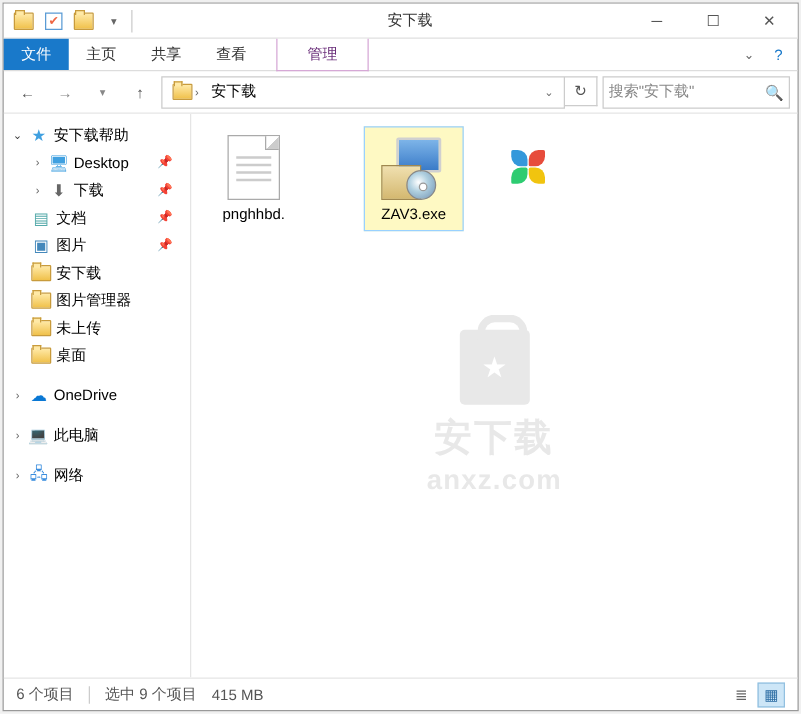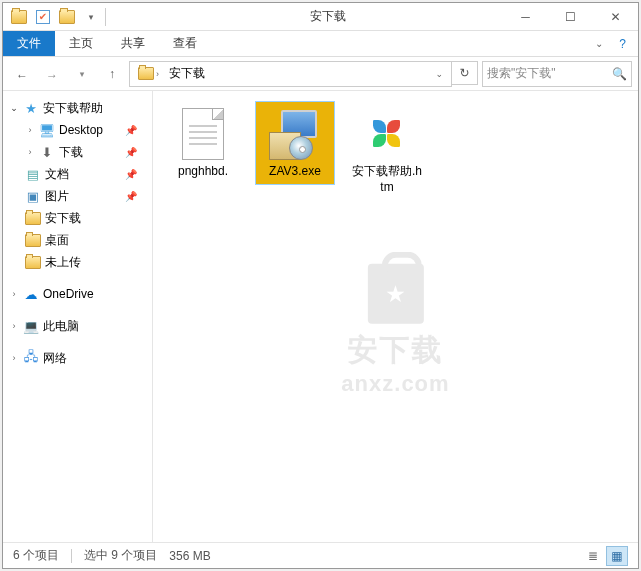--- a/index.html
+++ b/index.html
@@ -50,23 +50,23 @@
 .ico-doc { color: #5aa; }
 .ico-pic { color: #48b; }
 .ico-cloud { color: #0a78d4; }
 .ico-pc { color: #2d7dd2; }
 .ico-net { color: #3a8dde; }
 .ico-folder { width: 16px; height: 13px; background: linear-gradient(#ffe9a6, #f0c14b); border: 1px solid #c89b3c; border-radius: 1px; position: relative; display: inline-block; }
 .ico-folder::before { content: ""; position: absolute; top: -3px; left: 0; width: 5px; height: 3px; background: #ffe9a6; border: 1px solid #c89b3c; border-bottom: none; }
 
 .content { flex: 1; position: relative; padding: 10px; display: flex; align-items: flex-start; gap: 12px; }
 .file-item { width: 80px; display: flex; flex-direction: column; align-items: center; padding: 4px; border: 1px solid transparent; }
-.file-item.selected { background: #eab308; border: 1px solid #99d1ff; }
+.file-item.selected { background: #fef9c3; border: 1px solid #99d1ff; margin-left: 36px; }
 .file-icon-area { width: 56px; height: 56px; display: flex; align-items: center; justify-content: center; }
-.file-label { text-align: center; line-height: 1.3; margin-top: 2px; word-break: break-all; }
+.file-label { text-align: left; line-height: 1.3; margin-top: 2px; word-break: break-all; }
 
 .doc-icon { width: 42px; height: 52px; background: #fff; border: 1px solid #aaa; position: relative; }
 .doc-icon::after { content: ""; position: absolute; top: 0; right: 0; width: 10px; height: 10px; background: linear-gradient(135deg, #fff 50%, #ccc 50%); border-left: 1px solid #aaa; border-bottom: 1px solid #aaa; }
 .doc-lines { position: absolute; top: 16px; left: 6px; right: 6px; }
 .doc-lines span { display: block; height: 2px; background: #ccc; margin-bottom: 4px; }
 
 .exe-icon { width: 52px; height: 52px; position: relative; }
 .exe-monitor { position: absolute; top: 2px; right: 4px; width: 36px; height: 28px; background: linear-gradient(#7db4e8, #3a7bc8); border: 2px solid #d0d0d0; border-radius: 2px; }
 .exe-box { position: absolute; bottom: 0; left: 0; width: 32px; height: 28px; background: linear-gradient(#f0e0b0, #d4b870); border: 1px solid #a08850; }
 .exe-disc { position: absolute; bottom: 0; right: 8px; width: 24px; height: 24px; border-radius: 50%; background: radial-gradient(circle at 40% 40%, #fff, #b0d0e0 40%, #7090b0); border: 1px solid #888; }
@@ -118,20 +118,21 @@
       <div class="win-btn">☐</div>
       <div class="win-btn win-close">✕</div>
     </div>
   </div>
 
   <div class="ribbon">
     <div class="ribbon-tab ribbon-file">文件</div>
     <div class="ribbon-tab">主页</div>
     <div class="ribbon-tab">共享</div>
     <div class="ribbon-tab">查看</div>
+    <div class="ribbon-ctx">管理</div>
     <div class="ribbon-expand" style="color:#666;font-size:10px;">⌄</div>
     <div class="ribbon-help" style="margin-right:4px;">?</div>
   </div>
 
   <div class="addrbar">
     <div class="nav-btn nav-enabled">←</div>
     <div class="nav-btn">→</div>
     <div class="nav-btn" style="font-size:9px;">▾</div>
     <div class="nav-btn nav-enabled">↑</div>
     <div style="display:flex;flex:1;">
@@ -181,25 +182,29 @@
           <span class="ico ico-pic">▣</span>
           <span>图片</span>
           <span class="pin">📌</span>
         </div>
       <div class="tree-item child">
           <span class="ico-folder"></span>
           <span>安下载</span>
         </div>
       <div class="tree-item child">
           <span class="ico-folder"></span>
+          <span>图片管理器</span>
+        </div>
+      <div class="tree-item child">
+          <span class="ico-folder"></span>
+          <span>未上传</span>
+        </div>
+      <div class="tree-item child">
+          <span class="ico-folder"></span>
           <span>桌面</span>
-        </div>
-      <div class="tree-item child">
-          <span class="ico-folder"></span>
-          <span>未上传</span>
         </div>
       <div style="height:10px;"></div>
       <div class="tree-item">
           <span class="tree-arrow">›</span>
           <span class="ico ico-cloud">☁</span>
           <span>OneDrive</span>
         </div>
       <div style="height:10px;"></div>
       <div class="tree-item">
           <span class="tree-arrow">›</span>
@@ -250,29 +255,28 @@
         <div class="file-icon-area">
           <div class="htm-icon">
               <div class="pinwheel">
                 <div class="pw-blade pw-r"></div>
                 <div class="pw-blade pw-y"></div>
                 <div class="pw-blade pw-g"></div>
                 <div class="pw-blade pw-b"></div>
               </div>
             </div>
         </div>
-        <div class="file-label">安下载帮助.htm</div>
       </div>
     </div>
   </div>
 
   <div class="statusbar">
     <span>6 个项目</span>
     <div class="status-sep"></div>
     <span>选中 9 个项目</span>
-    <span>356 MB</span>
+    <span>415 MB</span>
     <div class="status-right">
       <div class="view-btn">≣</div>
       <div class="view-btn active">▦</div>
     </div>
   </div>
 
 </div>
 
 </body></html>

